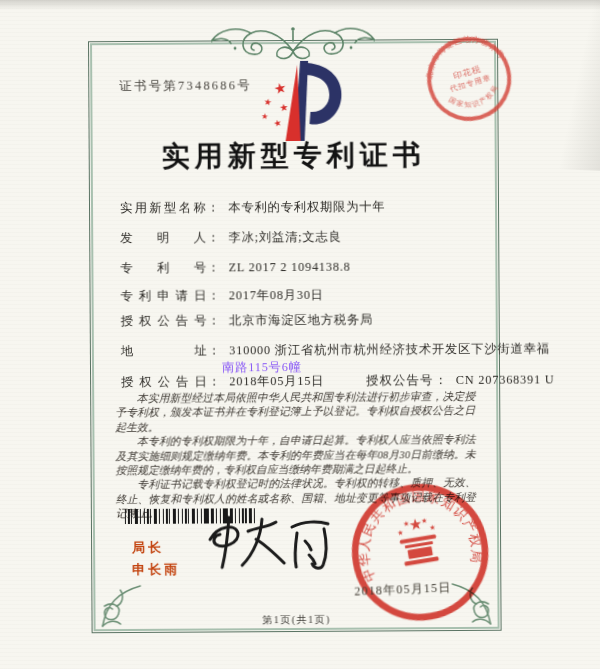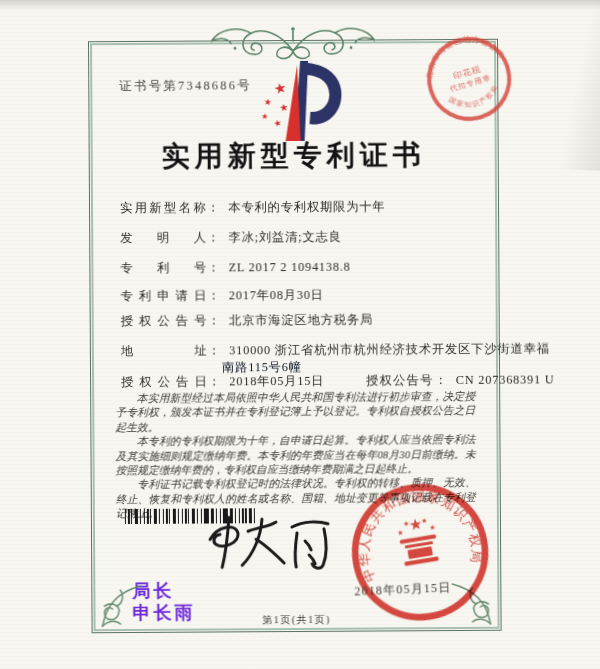--- a/index.html
+++ b/index.html
@@ -43,38 +43,38 @@
   .cert-no{left:30px;top:36px;font-size:12.5px;letter-spacing:2.2px;color:#46433d;text-align:center;}
   .logo{left:162px;top:12px;width:96px;height:92px;}
   .title{left:0;top:96px;width:100%;text-align:center;font-size:28px;font-weight:600;
          letter-spacing:5px;color:#131313;}
   
   .frow{left:30px;font-size:12.3px;color:#2d2b27;white-space:nowrap;}
   .lbl{display:inline-block;width:86px;text-align:justify;text-align-last:justify;
        vertical-align:top;letter-spacing:.3px;}
   .colon{display:inline-block;margin-left:1px;}
   .val{margin-left:9px;letter-spacing:.8px;}
-  .addr2{left:131px;font-size:12.3px;color:#0f172a;letter-spacing:.8px;}
+  .addr2{left:131px;font-size:12.3px;color:#8b5cf6;letter-spacing:.8px;}
   .grant-right{position:absolute;left:212px;top:0;white-space:nowrap;}
   .grant-right .lbl2{letter-spacing:1.2px;margin-left:33px;}
   
   .body-text{left:24px;top:349px;width:360px;font-size:10.8px;line-height:14.4px;
              color:#3a352f;text-align:justify;font-style:italic;}
   .body-text p{margin:0;text-indent:2em;}
   
   .barcode{left:33px;top:467px;width:130px;height:15px;
     background:repeating-linear-gradient(90deg,
       #191919 0 1.5px,transparent 1.5px 3px,
       #191919 3px 5.5px,transparent 5.5px 6.5px,
       #191919 6.5px 7.5px,transparent 7.5px 10.5px,
       #191919 10.5px 13px,transparent 13px 15px,
       #191919 15px 16px,transparent 16px 19px);}
   
   .officer{left:40px;font-family:"Liberation Sans","DejaVu Sans",sans-serif;
-           font-weight:bold;font-size:18px;letter-spacing:3px;color:#6d28d9;margin-top:40px;}
+           font-weight:bold;font-size:13px;letter-spacing:3px;color:#c2410c;}
   .sig-svg{left:104px;top:470px;z-index:5;}
   
   .seal-office{left:252px;top:436px;width:152px;height:152px;transform:rotate(-9deg);
                mix-blend-mode:multiply;opacity:.9;filter:blur(.25px);z-index:4;}
   .seal-tax{left:330px;top:-11px;width:100px;height:100px;transform:rotate(-16deg);
             opacity:.8;filter:blur(.3px);z-index:4;}
   .seal-date{left:262px;top:541px;font-size:12px;letter-spacing:1.2px;color:#3d382f;
              transform:rotate(-2deg);z-index:5;}
   
   .page-no{left:0;top:572px;width:100%;text-align:center;font-size:10px;

